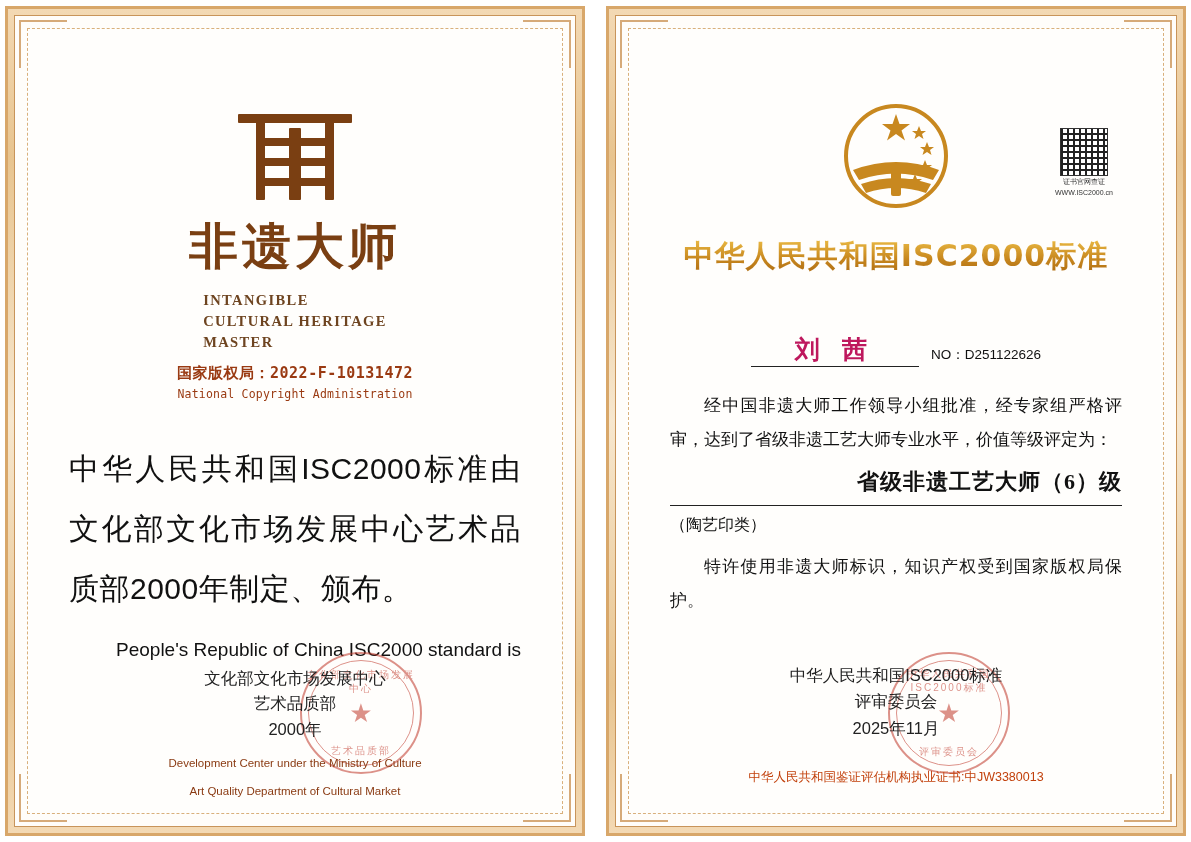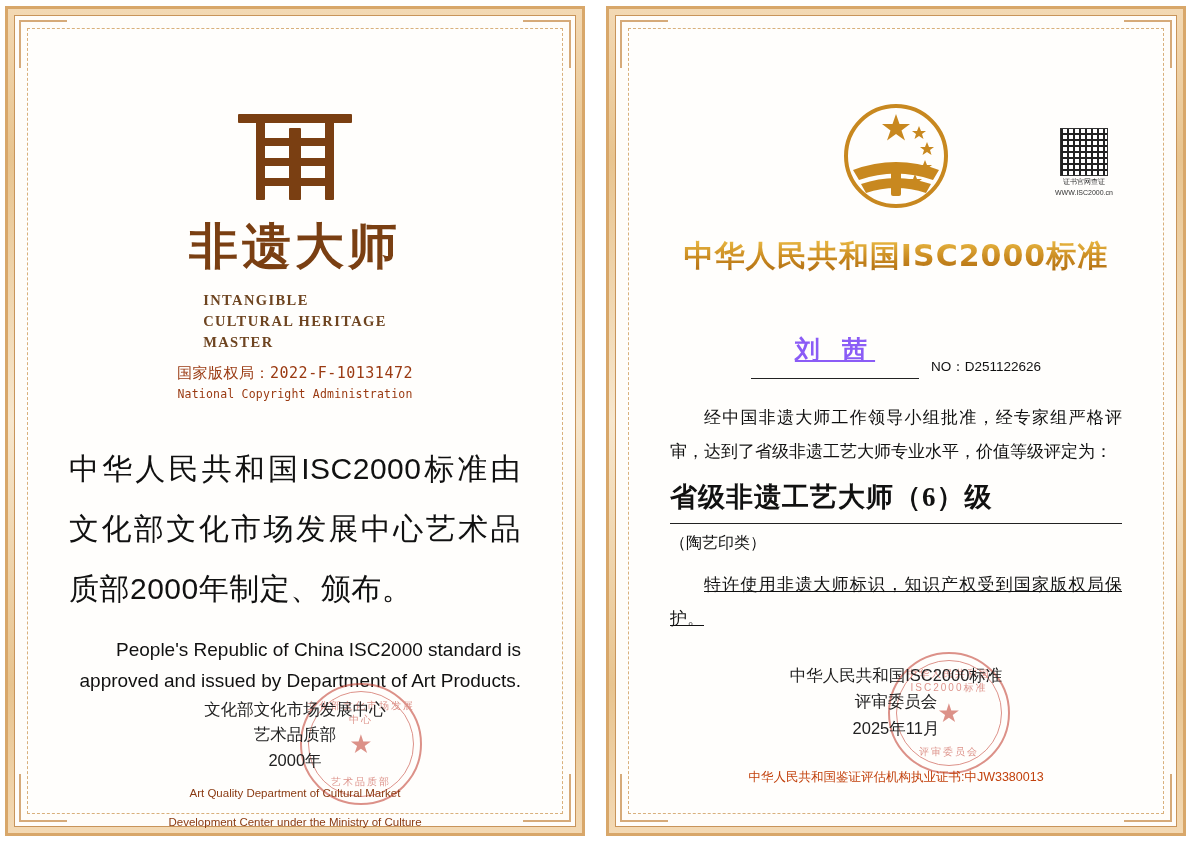--- a/index.html
+++ b/index.html
@@ -98,20 +98,21 @@
     text-align: left;
     line-height: 1.45;
     margin-top: 10px;
   }
   .copyright-cn {
     font-family: "DejaVu Sans Mono", monospace;
     font-size: 15px;
     color: #9a3a12;
     margin-top: 11px;
     letter-spacing: .5px;
+    font-weight: bold;
   }
   .copyright-en {
     font-family: "DejaVu Sans Mono", monospace;
     font-size: 11.5px;
     color: #9a3a12;
     margin-top: 4px;
     letter-spacing: .2px;
   }
   .body-cn {
     margin-top: 38px;
@@ -231,72 +232,70 @@
     margin-top: 56px;
     width: 100%;
     display: flex;
     align-items: flex-end;
     justify-content: center;
   }
   .name-underline {
     border-bottom: 1.5px solid #222;
     min-width: 168px;
     text-align: center;
-    padding-bottom: 12px;
+    padding-bottom: 0;
     font-family: "Liberation Serif", serif;
     font-weight: bold;
     font-size: 25px;
     letter-spacing: 8px;
-    color: #8b5cf6;
-    text-decoration: underline;
+    color: #be185d;
   }
   .name-no {
     font-size: 13.5px;
     color: #111;
     margin-left: 12px;
     padding-bottom: 3px;
     white-space: nowrap;
   }
   .r-para {
     margin-top: 22px;
     width: 100%;
     font-size: 17px;
     color: #111;
     line-height: 2.0;
     text-align: justify;
     text-indent: 34px;
   }
   .grade-line {
     margin-top: 10px;
     width: 100%;
-    text-align: left;
+    text-align: right;
     font-family: "Liberation Serif", serif;
     font-weight: bold;
-    font-size: 27px;
+    font-size: 22px;
     color: #111;
     letter-spacing: 1px;
     border-bottom: 1.5px solid #222;
     padding-bottom: 8px;
   }
   .grade-sub {
     margin-top: 9px;
     width: 100%;
     text-align: left;
     font-size: 16px;
     color: #111;
   }
   .r-para2 {
     margin-top: 14px;
     width: 100%;
     font-size: 17px;
     color: #111;
     line-height: 2.0;
     text-align: justify;
     text-indent: 34px;
-    text-decoration: underline;
   }
   .r-seal-block {
     margin-top: auto;
     width: 100%;
     position: relative;
     text-align: center;
     padding-bottom: 10px;
   }
   .r-seal-line {
     font-size: 16.5px;
@@ -355,35 +354,34 @@
         <div>MASTER</div>
       </div>
 
       <div class="copyright-cn">国家版权局：2022-F-10131472</div>
       <div class="copyright-en">National Copyright Administration</div>
 
       <div class="body-cn">中华人民共和国ISC2000标准由文化部文化市场发展中心艺术品质部2000年制定、颁布。</div>
 
       <div class="body-en">
         <div>People's Republic of China ISC2000 standard is</div>
-        <div>approved and issued by Department of Art Products.</div>
       </div>
 
       <div class="seal-block">
         <div class="round-seal seal-left-pos">
           <div class="inner-ring"></div>
           <div class="seal-arc" style="top:14px">文化部文化市场发展中心</div>
           <div class="seal-star">★</div>
           <div class="seal-arc" style="bottom:14px">艺术品质部</div>
         </div>
         <div class="seal-line-cn">文化部文化市场发展中心</div>
         <div class="seal-line-cn">艺术品质部</div>
         <div class="seal-line-cn">2000年</div>
+        <div class="seal-line-en">Development Center under the Ministry of Culture</div>
         <div class="seal-line-en">Art Quality Department of Cultural Market</div>
-        <div class="seal-line-en">Development Center under the Ministry of Culture</div>
       </div>
 
     </div>
   </div>
 
   <div class="cert cert-right">
     <div class="frame-outer"></div>
     <div class="frame-mid"></div>
     <div class="frame-inner"></div>
     <div class="corner tl"></div>

